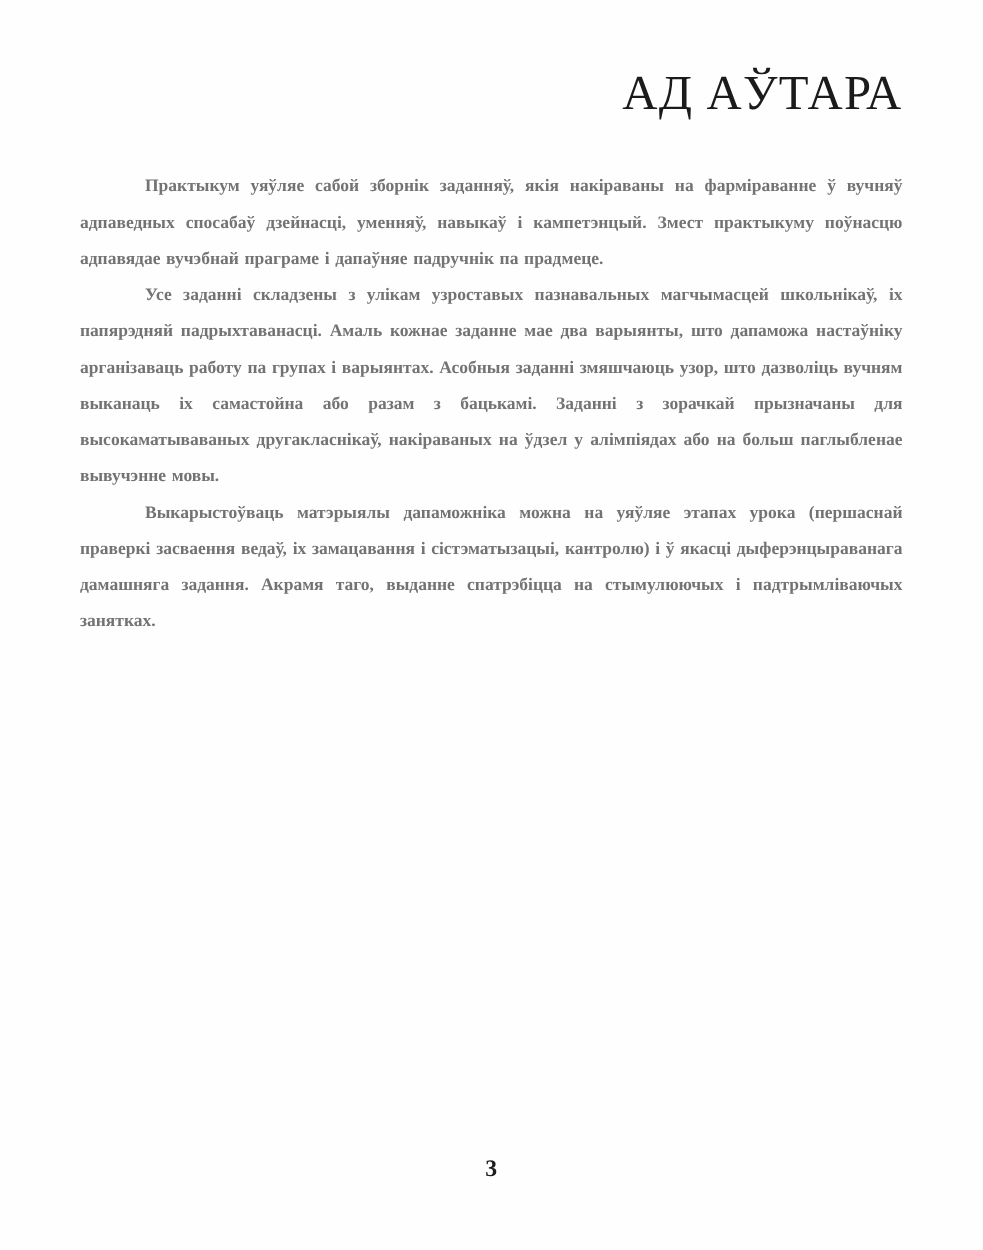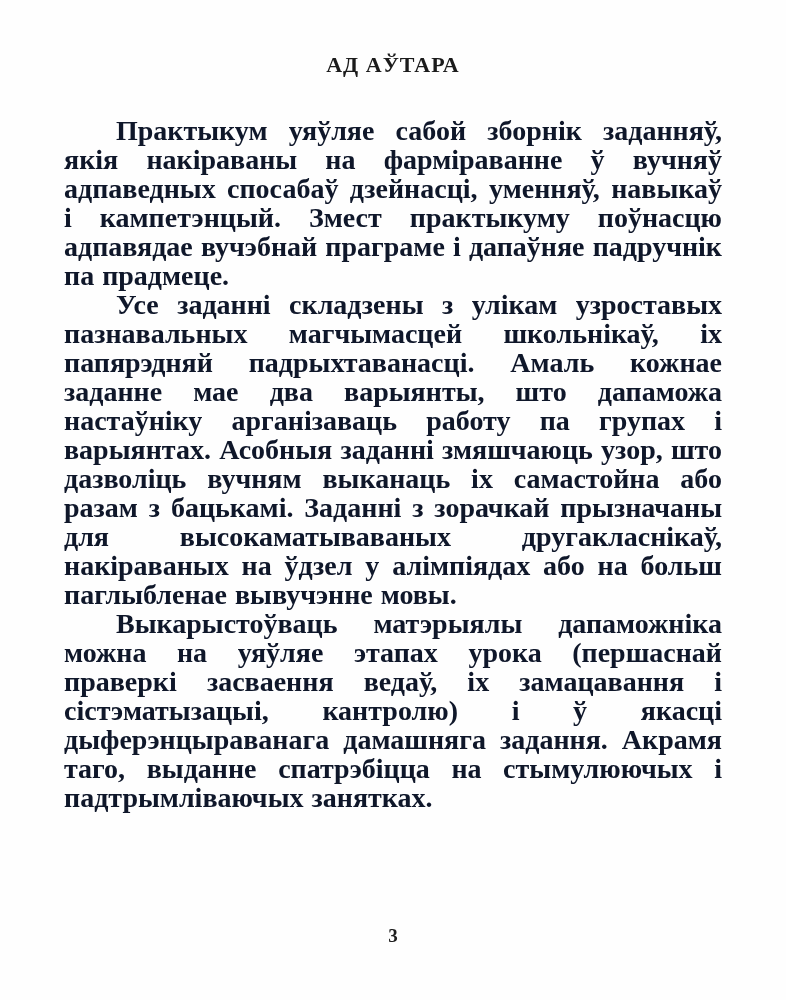--- a/index.html
+++ b/index.html
@@ -17,35 +17,35 @@
     box-sizing: border-box;
     overflow: hidden;
   }
   .content {
     position: absolute;
     left: 64px;
     top: 52px;
     width: 658px;
   }
   .title {
-    text-align: center;
-    font-weight: 700;
-    font-size: 22px;
+    text-align: right;
+    font-weight: 400;
+    font-size: 39px;
     letter-spacing: 1px;
     margin: 0 0 38px 0;
     color: #1b1b1b;
   }
   .body-text p {
     margin: 0;
     text-align: justify;
     text-indent: 52px;
     font-weight: 700;
-    font-size: 28px;
+    font-size: 14px;
     line-height: 29px;
-    color: #0f172a;
+    color: #737373;
     hyphens: auto;
     -webkit-hyphens: auto;
     word-spacing: 1px;
   }
   .page-number {
     position: absolute;
     left: 0;
     width: 786px;
     top: 925px;
     text-align: center;

